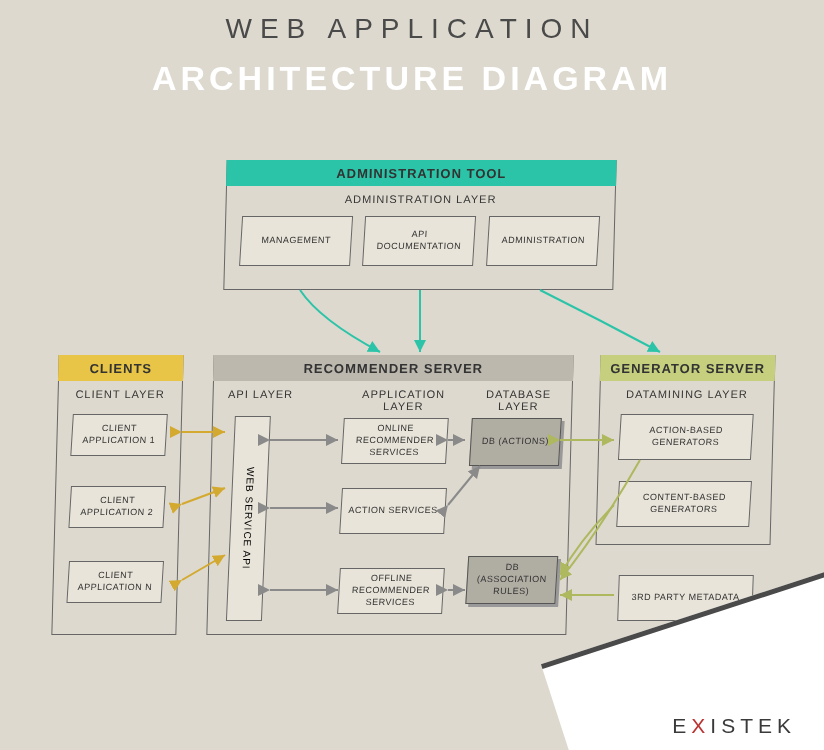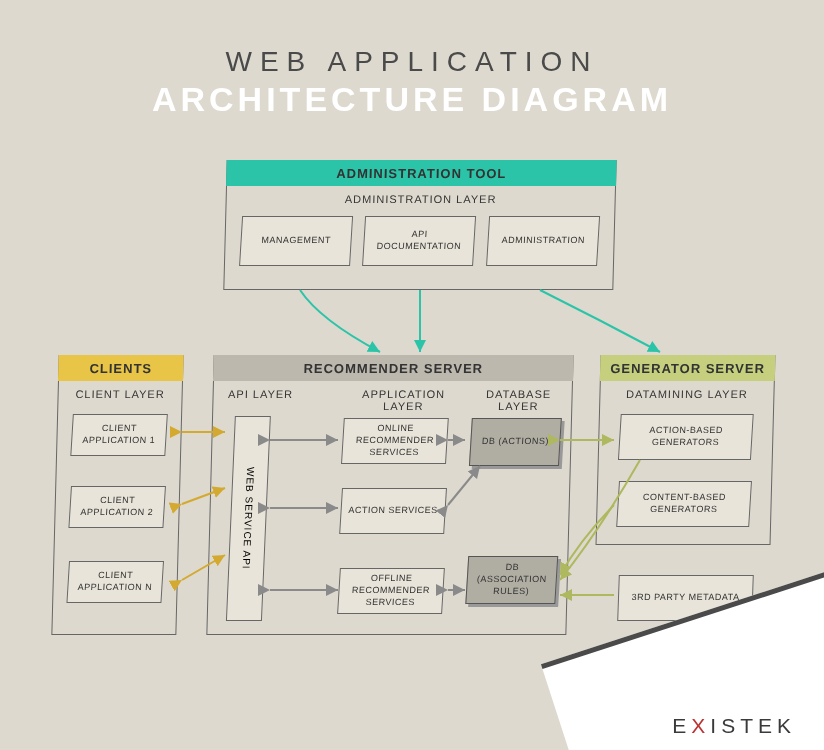--- a/index.html
+++ b/index.html
@@ -4,33 +4,33 @@
 <style>
 * { box-sizing: border-box; margin: 0; padding: 0; }
 body {
   width: 824px;
   height: 750px;
   background: #DDD9CE;
   font-family: Arial, Helvetica, sans-serif;
   position: relative;
   overflow: hidden;
 }
-.title-area { text-align: center; padding-top: 46px; }
+.title-area { text-align: center; padding-top: 13px; }
 .title1 {
   color: #4A4A4A;
   font-size: 28px;
   letter-spacing: 8px;
   font-weight: 400;
 }
 .title2 {
   color: #FFFFFF;
   font-size: 34px;
   letter-spacing: 4px;
   font-weight: 700;
-  margin-top: 2px;
+  margin-top: 14px;
 }
 
 
 .box {
   border: 1.5px solid #666;
   background: transparent;
   position: absolute;
   transform: skew(-1.5deg);
 }
 .header-bar {

